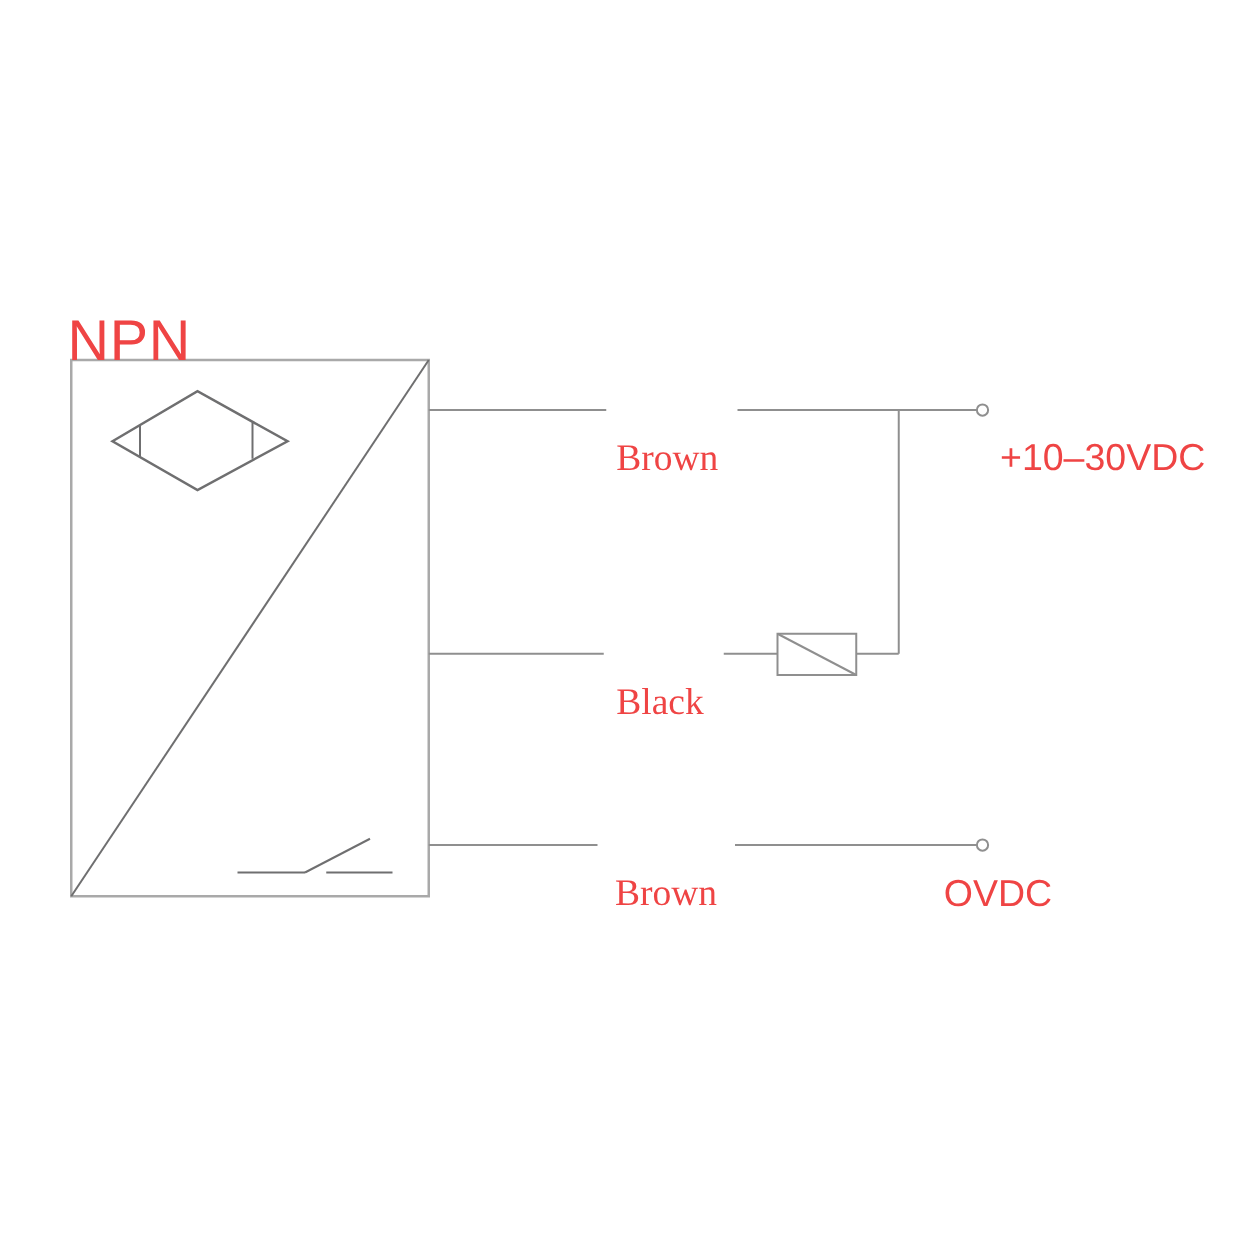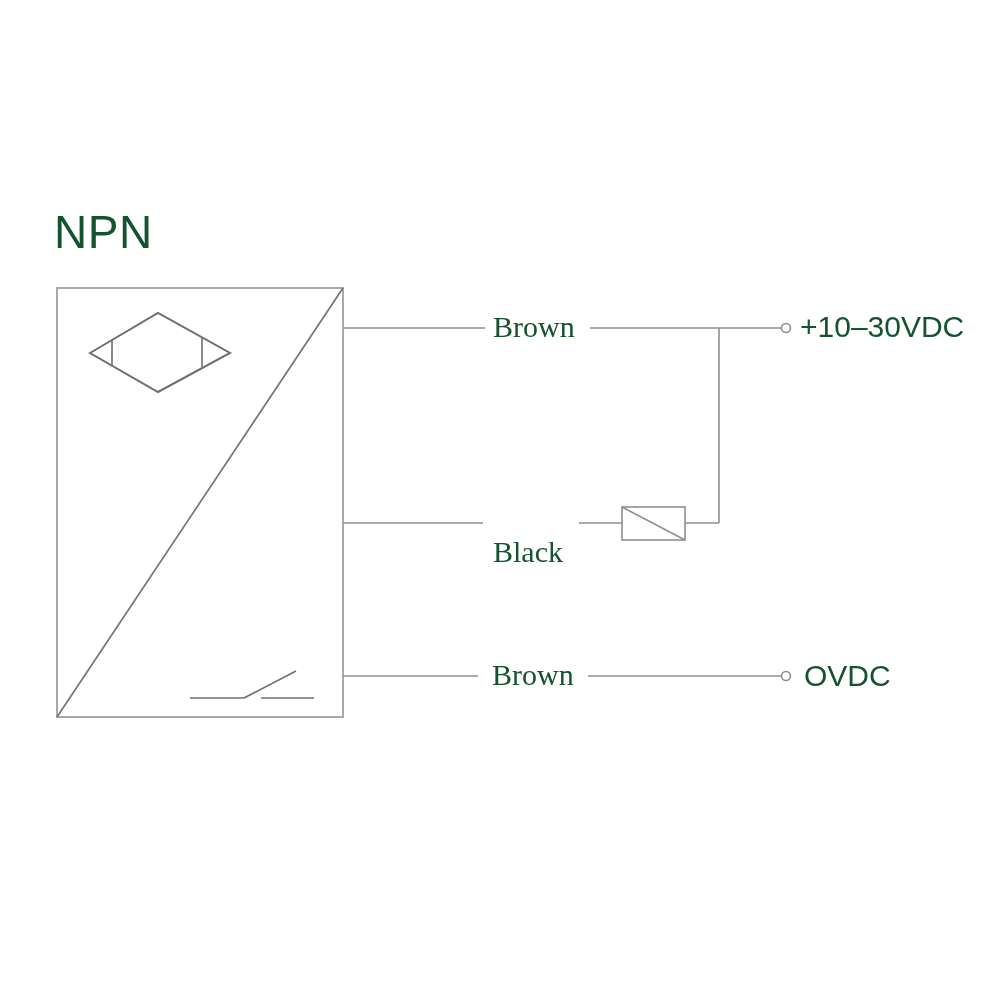--- a/index.html
+++ b/index.html
@@ -47,47 +47,48 @@
     stroke-width: 1.6;
     fill: #ffffff;
   }
   .loadbox {
     stroke: #8f8f8f;
     stroke-width: 1.6;
     fill: none;
   }
   .txt {
     position: absolute;
-    color: #14532d;
+    color: #ef4444;
     white-space: nowrap;
     line-height: 1;
+    margin-top: 40px;
   }
   #title {
     left: 54px;
     top: 328px;
     transform: translateY(-50%);
     font-size: 46px;
     letter-spacing: 0.5px;
     top: 232px;
   }
   .wire-label {
     font-size: 30px;
     transform: translateY(-50%);
     font-family: Liberation Serif, serif;
   }
   #label-brown { left: 493px; top: 327px; }
-  #label-black { left: 493px; top: 552px; text-align: right; }
+  #label-black { left: 493px; top: 522px; text-align: right; }
   #label-blue  { left: 492px; top: 675px; }
   .terminal-label {
     font-size: 30px;
     transform: translateY(-50%);
     text-align: center;
   }
   #label-vplus { left: 800px; top: 327px; }
-  #label-ovdc  { left: 804px; top: 676px; }
+  #label-ovdc  { left: 755px; top: 676px; }
 </style>
 </head>
 <body>
 
 <div id="canvas">
 
   <svg id="diagram-svg" viewBox="0 0 1000 1000">
 
     <rect x="57" y="288" width="286" height="429" class="sensor-outline"></rect>
     <line x1="57" y1="717" x2="343" y2="288" class="symbol-thin"></line>

